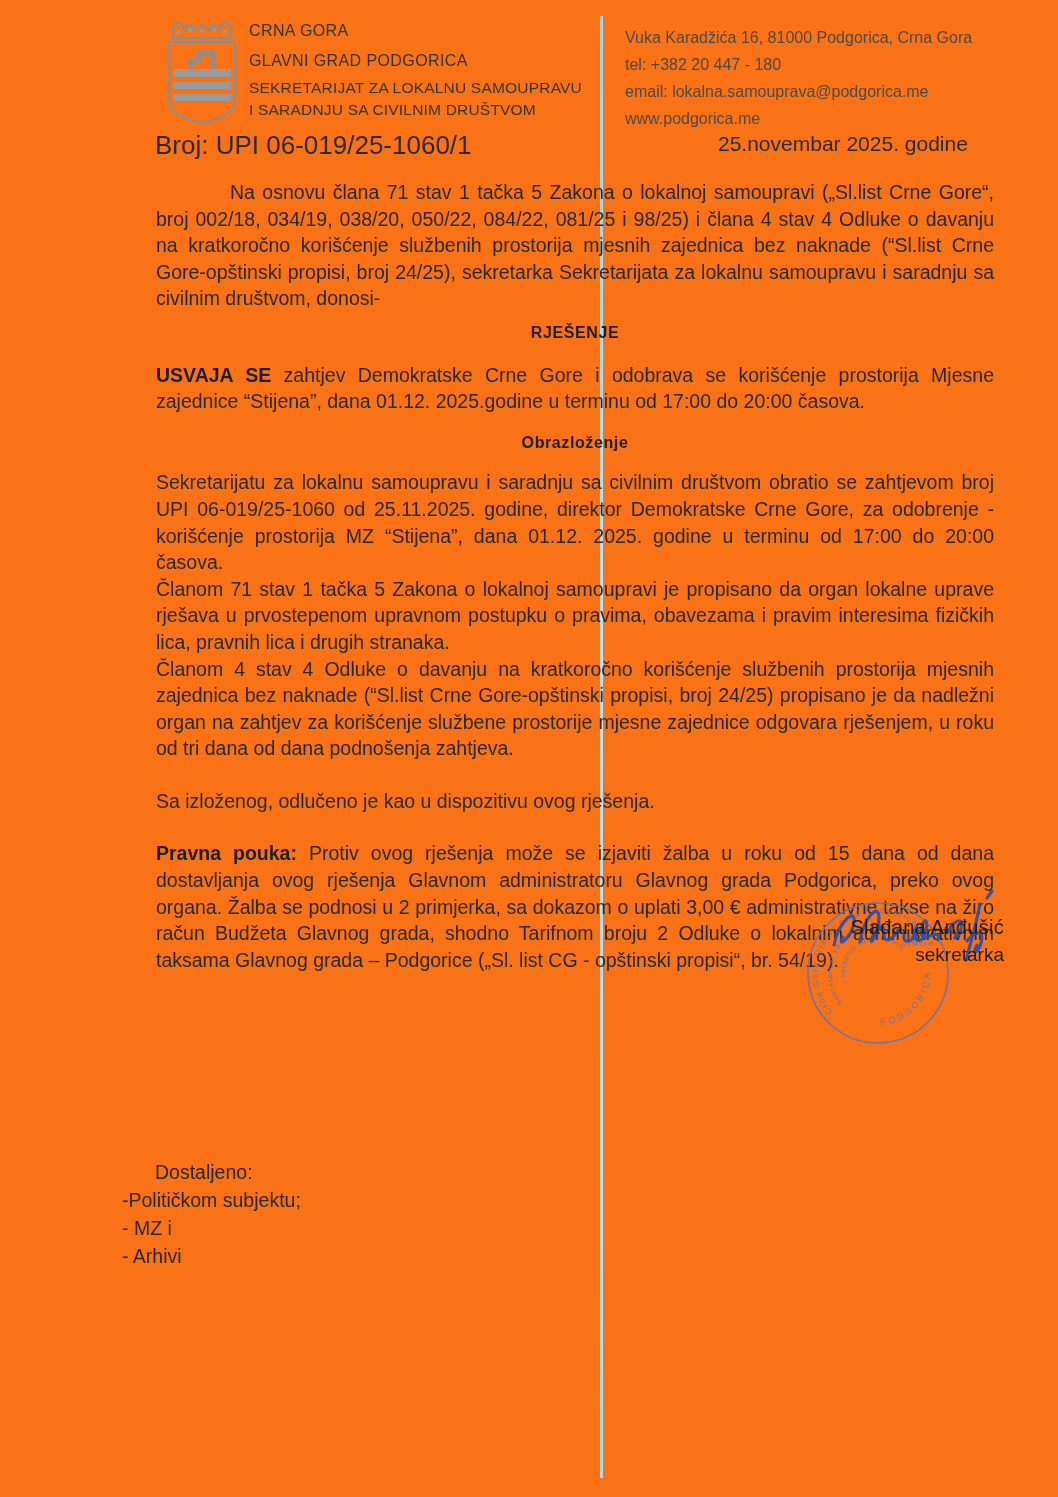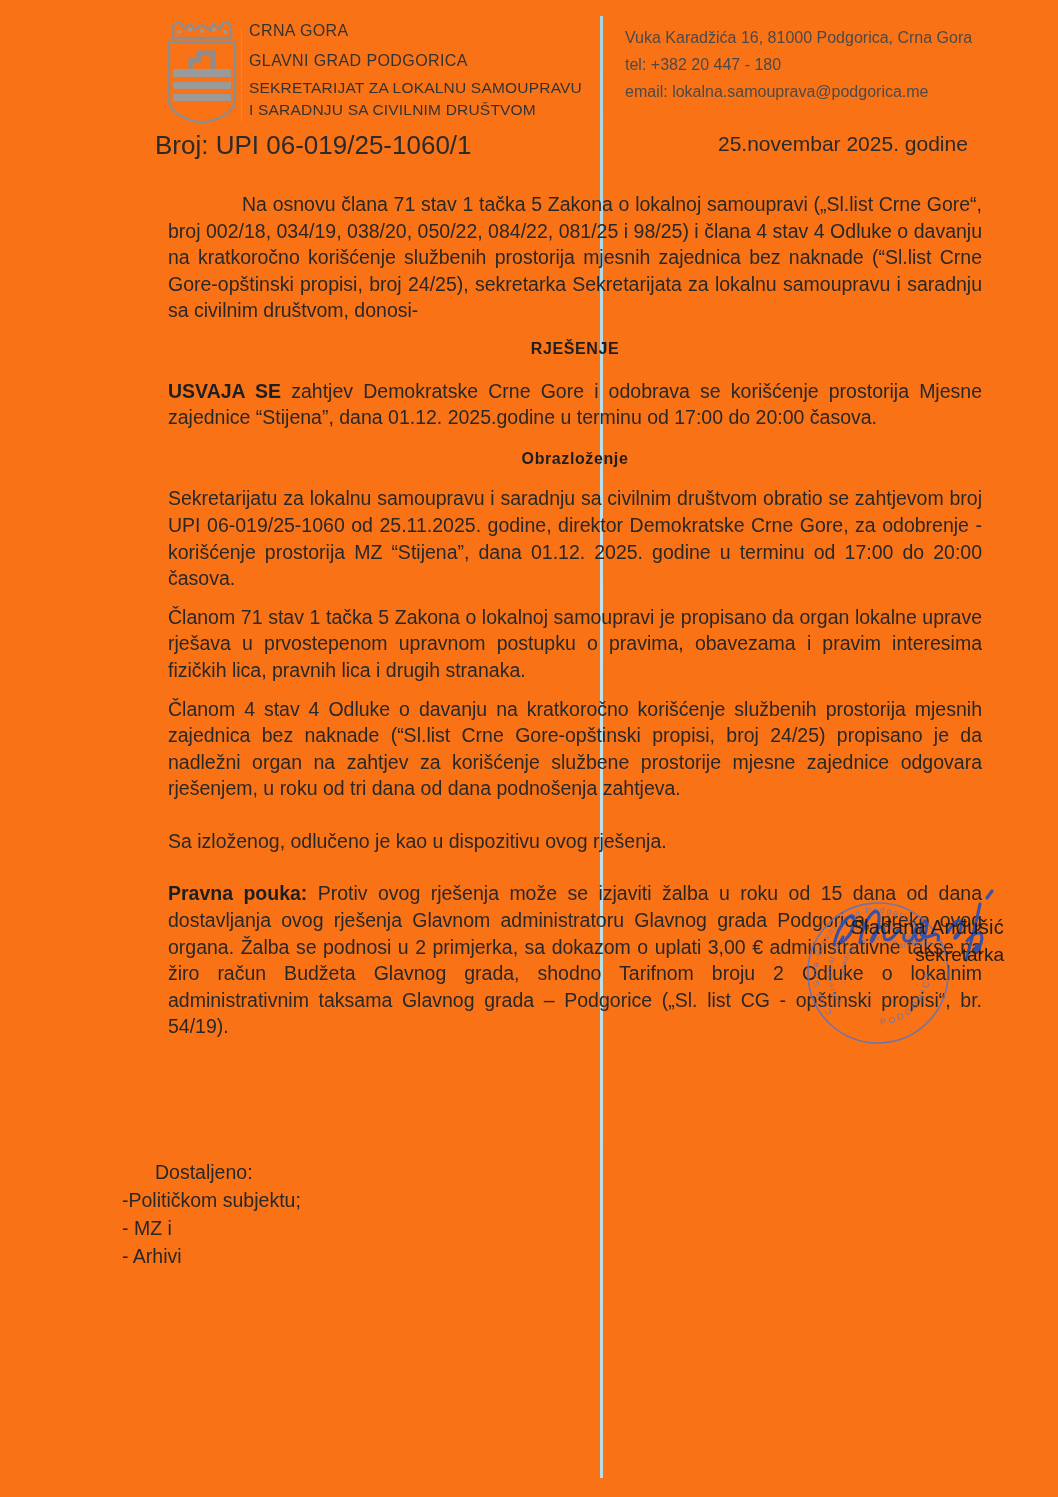--- a/index.html
+++ b/index.html
@@ -25,21 +25,21 @@
   .org-l3{font-size:15.5px;letter-spacing:.2px;margin-bottom:4px;}
   .org-l4{font-size:15.5px;letter-spacing:.2px;}
   .contact-block{position:absolute;left:625px;top:24px;color:#4a4a4a;font-size:16px;line-height:27px;}
   .ref-number{position:absolute;left:155px;top:130px;font-size:26px;color:#2a2a2a;}
   .ref-date{position:absolute;left:718px;top:132px;font-size:21px;color:#2a2a2a;}
   
   .doc-body{
     position:absolute;left:156px;top:179px;width:838px;
     font-size:19.5px;line-height:26.6px;text-align:justify;color:#282828;
   }
-  .doc-body p{margin:12px;}
+  .doc-body p{margin:0;}
   p.intro{text-indent:74px;}
   h2.center-head{
     text-align:center;font-size:16px;font-weight:bold;letter-spacing:.6px;
     margin:8px 0 0 0;line-height:26.6px;color:#1e1e1e;
   }
   h2.head2{margin-top:15px;}
   p.operative{margin-top:15px;}
   p.rationale1{margin-top:13px;}
   p.conclusion{margin-top:26px;}
   p.legal{margin-top:26px;}
@@ -91,20 +91,21 @@
     <div class="org-l1">CRNA GORA</div>
     <div class="org-l2">GLAVNI GRAD PODGORICA</div>
     <div class="org-l3">SEKRETARIJAT ZA LOKALNU SAMOUPRAVU</div>
     <div class="org-l4">I SARADNJU SA CIVILNIM DRUŠTVOM</div>
   </div>
 
   <div class="contact-block">
     <div>Vuka Karadžića 16, 81000 Podgorica, Crna Gora</div>
     <div>tel: +382 20 447 - 180</div>
     <div>email: lokalna.samouprava@podgorica.me</div>
+    <div>www.podgorica.me</div>
   </div>
 
   <div class="ref-number">Broj: UPI 06-019/25-1060/1</div>
   <div class="ref-date">25.novembar 2025. godine</div>
 
   <div class="doc-body">
     <p class="intro">Na osnovu člana 71 stav 1 tačka 5 Zakona o lokalnoj samoupravi („Sl.list Crne Gore“, broj 002/18, 034/19, 038/20, 050/22, 084/22, 081/25 i 98/25) i člana 4 stav 4 Odluke o davanju na kratkoročno korišćenje službenih prostorija mjesnih zajednica bez naknade (“Sl.list Crne Gore-opštinski propisi, broj 24/25), sekretarka Sekretarijata za lokalnu samoupravu i saradnju sa civilnim društvom, donosi-</p>
     <h2 class="center-head">RJEŠENJE</h2>
     <p class="operative"><b class="lead">USVAJA SE</b><span> zahtjev Demokratske Crne Gore i odobrava se korišćenje prostorija Mjesne zajednice “Stijena”, dana 01.12. 2025.godine u terminu od 17:00 do 20:00 časova.</span></p>
     <h2 class="center-head head2">Obrazloženje</h2>

